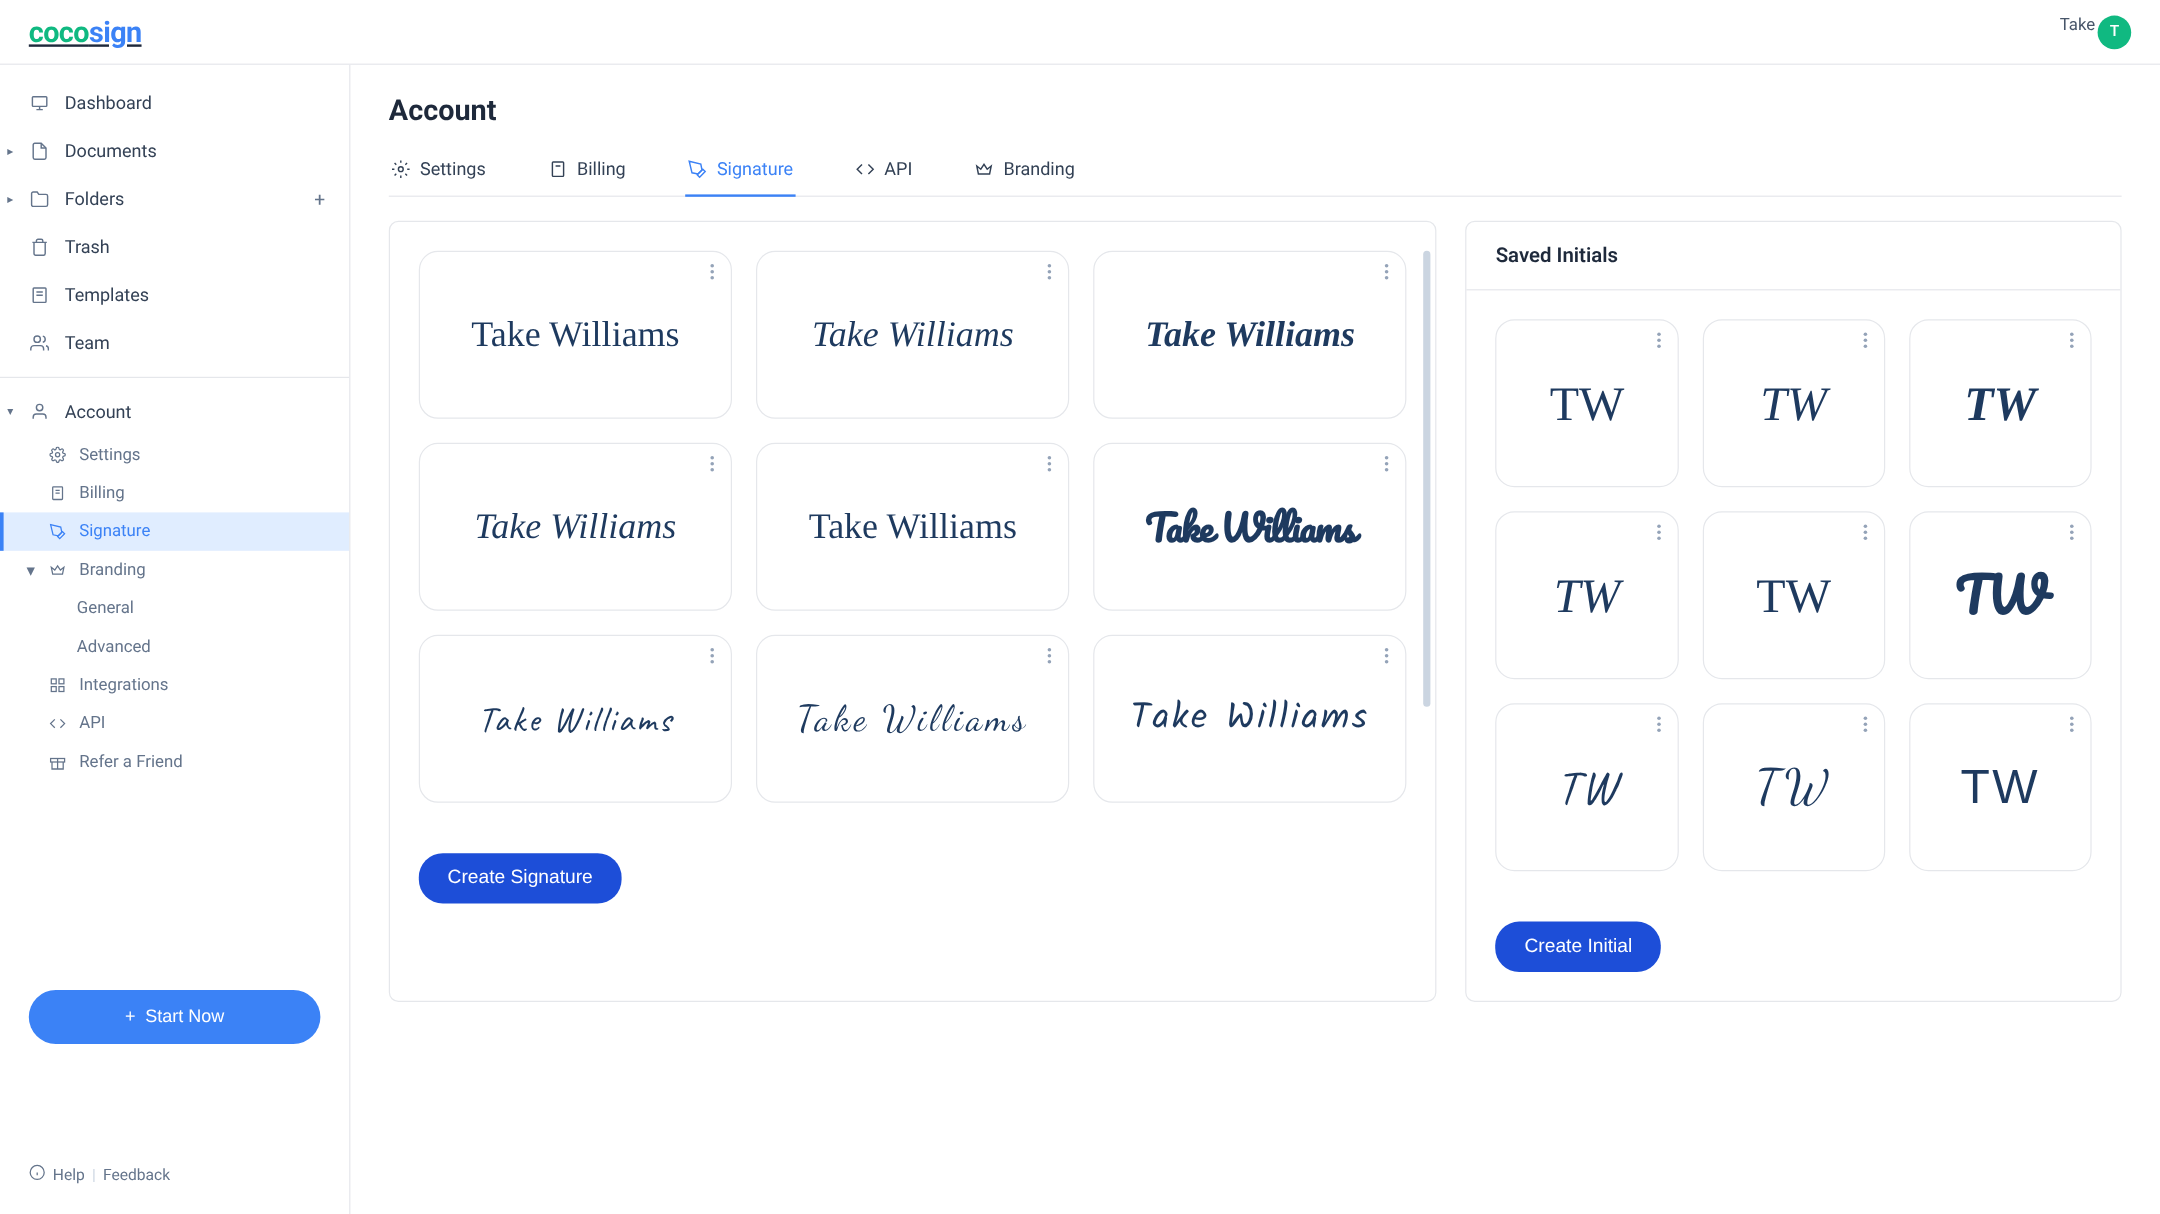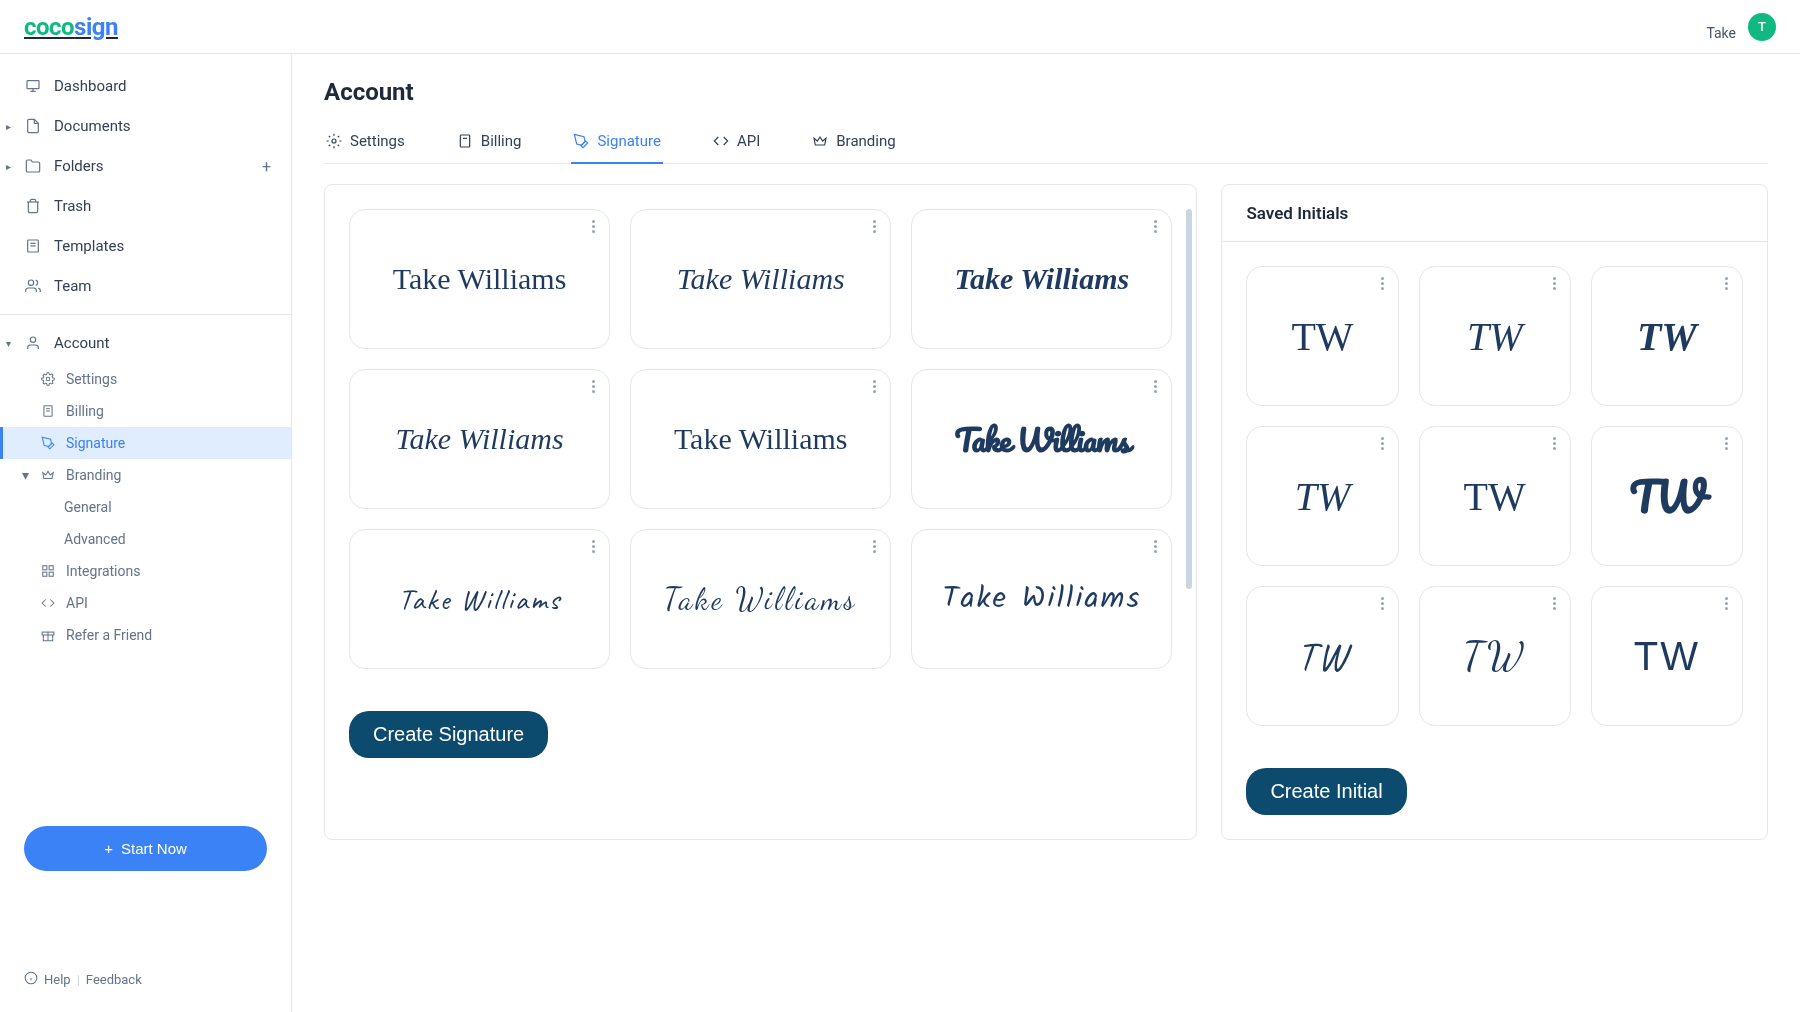--- a/index.html
+++ b/index.html
@@ -3,21 +3,21 @@
 <meta charset="utf-8">
 <style>
 * { margin: 0; padding: 0; box-sizing: border-box; }
 body { font-family: -apple-system, BlinkMacSystemFont, 'Segoe UI', Roboto, sans-serif; background: #fff; color: #1e293b; }
 .app { display: flex; flex-direction: column; height: 1012px; width: 1800px; }
 .topbar { height: 54px; border-bottom: 1px solid #e5e7eb; display: flex; align-items: center; justify-content: space-between; padding: 0 24px; }
 .logo { display: flex; align-items: center; }
 .logo-text { font-size: 24px; font-weight: 700; letter-spacing: -0.5px; text-decoration: underline; }
 .logo-coco { color: #10b981; }
 .logo-sign { color: #3b82f6; }
-.user-area { display: flex; align-items: flex-end; gap: 12px; }
+.user-area { display: flex; align-items: flex-start; gap: 2px; }
 .user-name { font-size: 14px; color: #475569; }
 .avatar { width: 28px; height: 28px; border-radius: 50%; background: #10b981; color: #fff; display: flex; align-items: center; justify-content: center; font-size: 13px; font-weight: 500; }
 .body { display: flex; flex: 1; overflow: hidden; }
 .sidebar { width: 292px; border-right: 1px solid #e5e7eb; display: flex; flex-direction: column; }
 .nav { flex: 1; padding-top: 12px; overflow-y: auto; }
 .nav-item { display: flex; align-items: center; padding: 11px 24px; font-size: 15px; color: #334155; cursor: pointer; position: relative; }
 .nav-item .icon { width: 18px; height: 18px; margin-right: 12px; display: flex; align-items: center; justify-content: center; color: #64748b; }
 .nav-item .chevron { position: absolute; left: 6px; font-size: 10px; color: #64748b; }
 .nav-item .plus { position: absolute; right: 20px; font-size: 16px; color: #64748b; }
 .nav-sub { display: flex; align-items: center; padding: 8px 24px 8px 40px; font-size: 14px; color: #64748b; cursor: pointer; }
@@ -52,21 +52,21 @@
 .f1 { font-family: 'Lucida Handwriting', cursive; font-style: italic; }
 .f2 { font-family: 'Segoe Script', cursive; font-style: italic; font-weight: bold; }
 .f3 { font-family: 'Bradley Hand', cursive; font-style: italic; }
 .f4 { font-family: 'Comic Sans MS', cursive; }
 .f5 { font-family: 'Pacifico', 'Brush Script MT', cursive; font-weight: bold; letter-spacing: -1px; }
 .f6 { font-family: 'Caveat', 'Segoe Script', cursive; letter-spacing: 2px; }
 .f7 { font-family: 'Dancing Script', 'Lucida Handwriting', cursive; letter-spacing: 3px; }
 .f8 { font-family: 'Kalam', 'Comic Sans MS', cursive; letter-spacing: 2px; }
 .scroll-ind { position: absolute; right: 4px; top: 24px; width: 6px; height: 380px; background: #cbd5e1; border-radius: 3px; }
 .panel-foot { padding: 18px 24px 24px; }
-.create-btn { padding: 12px 24px; background: #0c4a6e; color: #fff; border: none; border-radius: 20px; font-size: 20px; font-weight: 500; cursor: pointer; }
+.create-btn { padding: 12px 24px; background: #1d4ed8; color: #fff; border: none; border-radius: 20px; font-size: 16px; font-weight: 500; cursor: pointer; }
 svg { fill: none; stroke: currentColor; stroke-width: 1.8; }
 </style>
 </head>
 <body>
 
 <div class="app">
   <div class="topbar">
     <div class="logo">
       <span class="logo-text"><span class="logo-coco">coco</span><span class="logo-sign">sign</span></span>
     </div>

